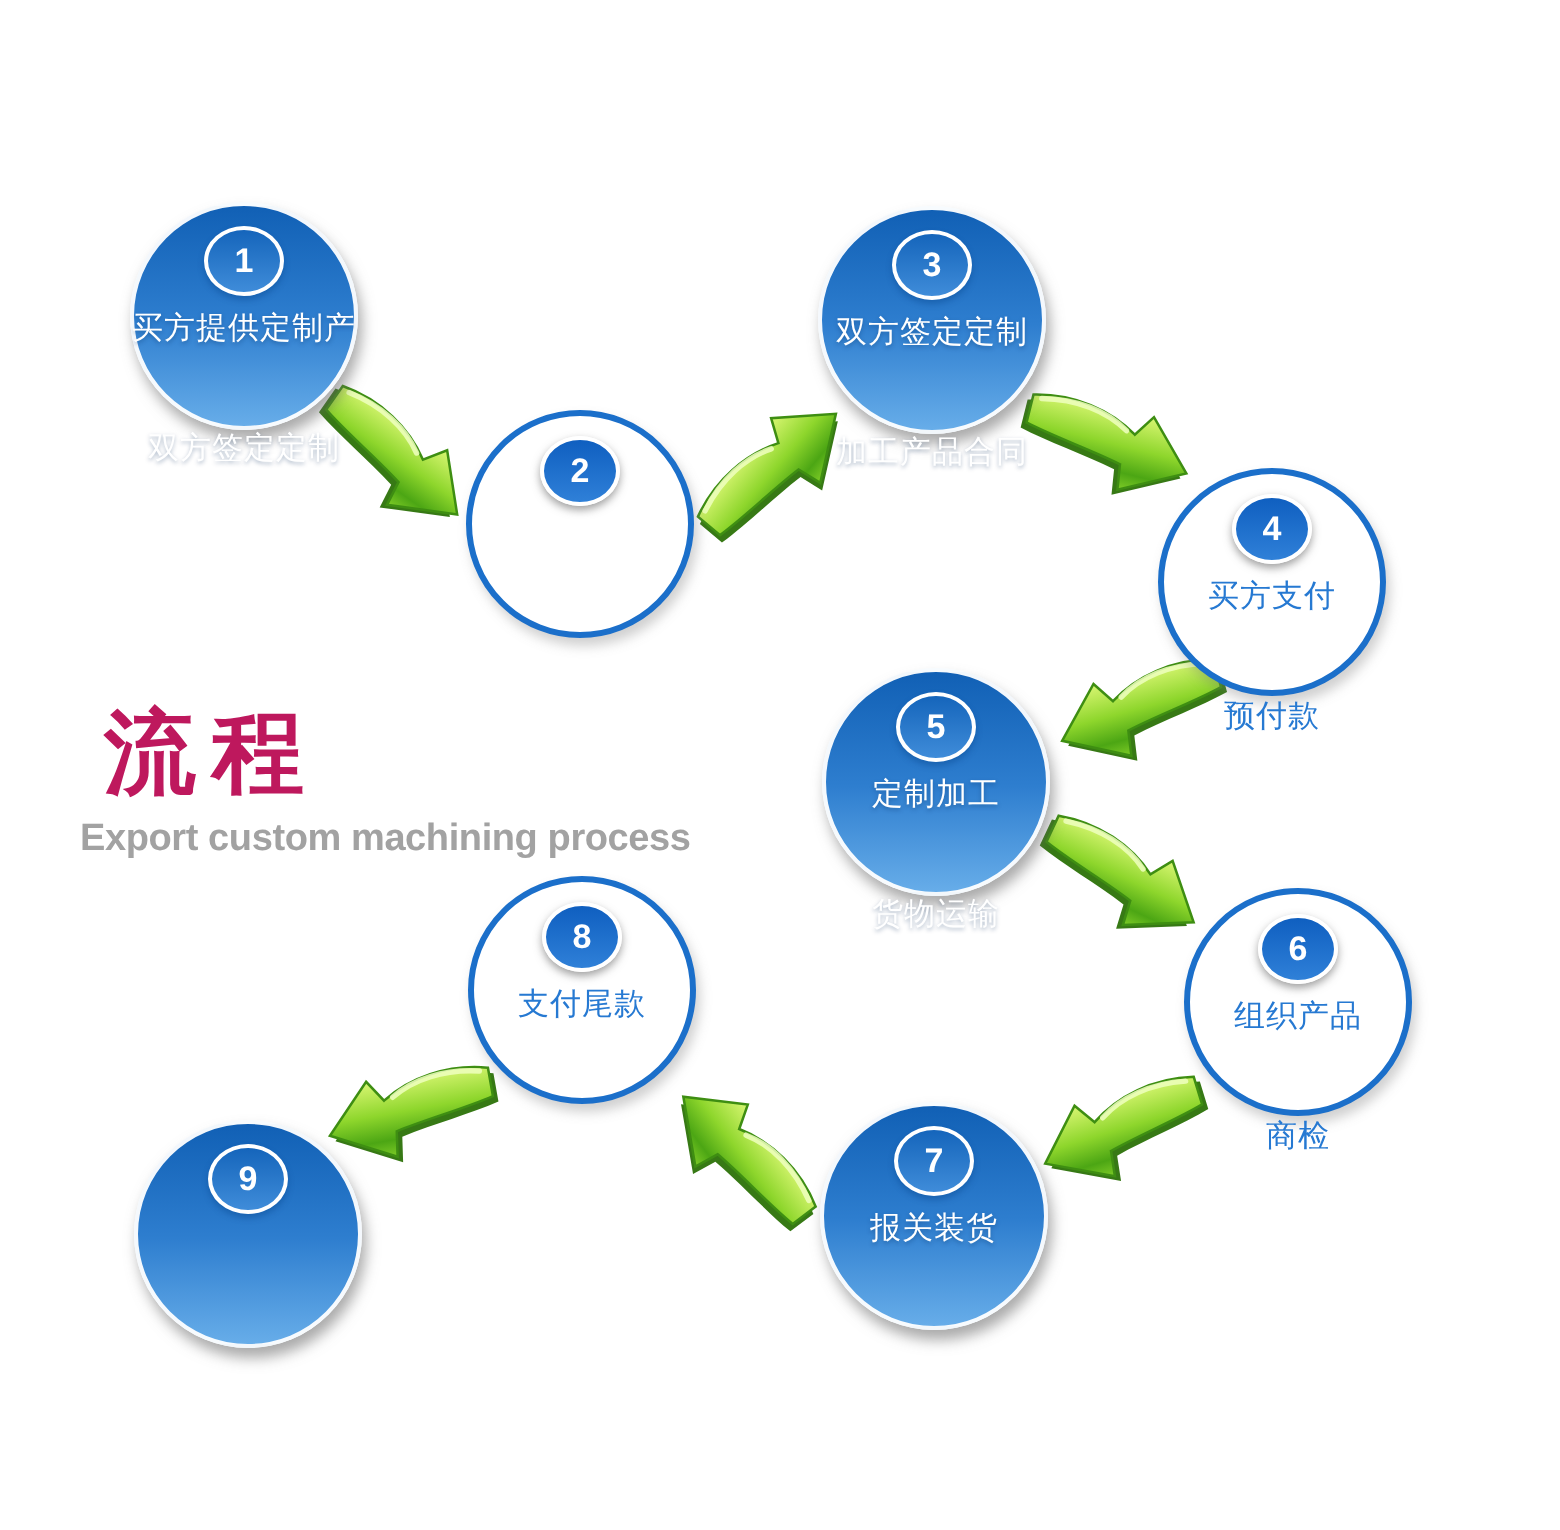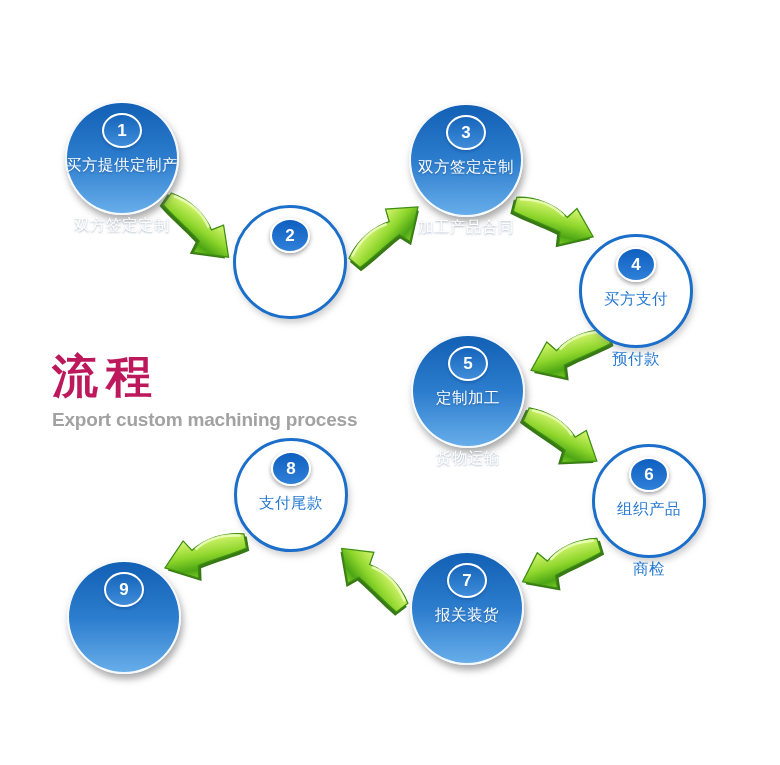--- a/index.html
+++ b/index.html
@@ -29,21 +29,21 @@
   
   .arrow{position:absolute;width:90px;height:58px;overflow:visible;transform-origin:50% 50%;}
 
   
   .title-block{position:absolute;left:40px;top:346px;width:320px;}
   .title-row{display:flex;align-items:baseline;}
   .title-zh{font-size:27px;font-weight:bold;color:#2e7ed6;letter-spacing:3px;white-space:nowrap;}
   .title-accent{font-size:46px;font-weight:bold;color:#be185d;letter-spacing:8px;
         margin-left:12px;white-space:nowrap;}
   .title-sub{font-size:19px;font-weight:bold;color:#a2a2a2;margin-top:1px;
-        letter-spacing:-0.2px;white-space:nowrap;margin-left:12px;}
+        letter-spacing:-0.2px;white-space:nowrap;}
   .hidden-defs{position:absolute;width:0;height:0;overflow:hidden;}
 </style>
 </head>
 <body>
 
 <div class="stage">
 
   <svg class="hidden-defs" aria-hidden="true">
     <defs>
       <linearGradient id="agrad" x1="0" y1="0" x2="0" y2="1">

